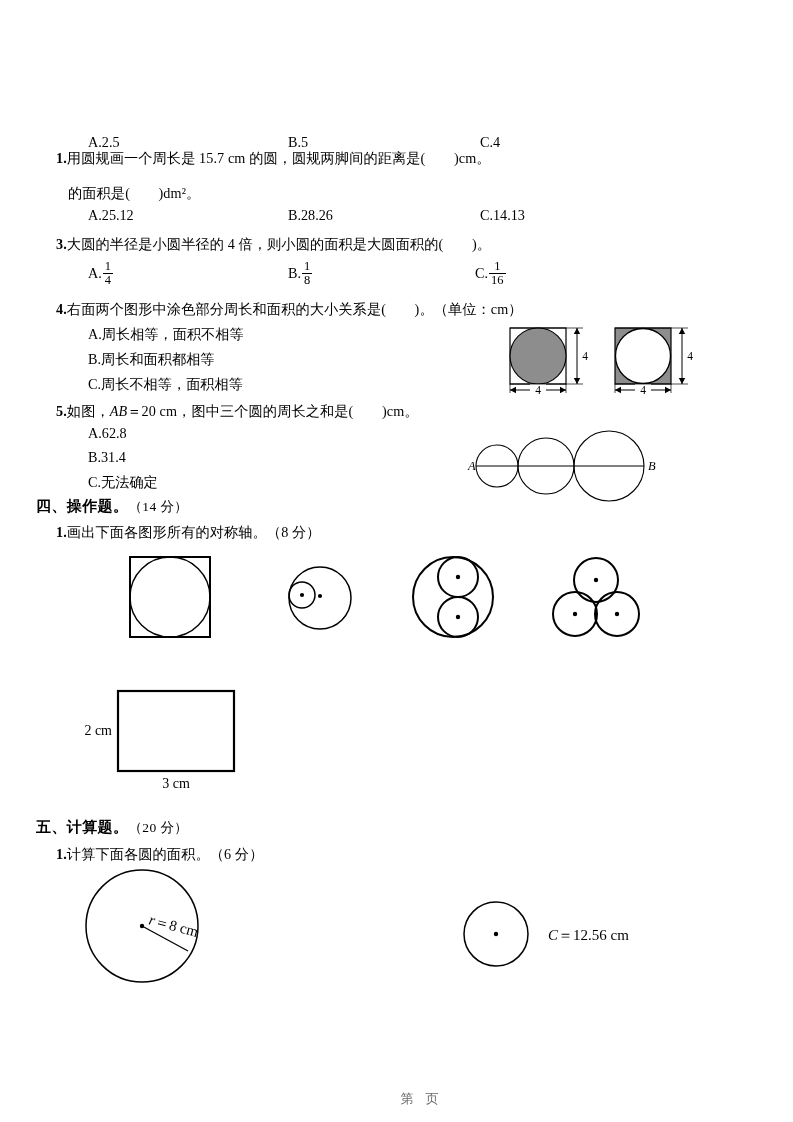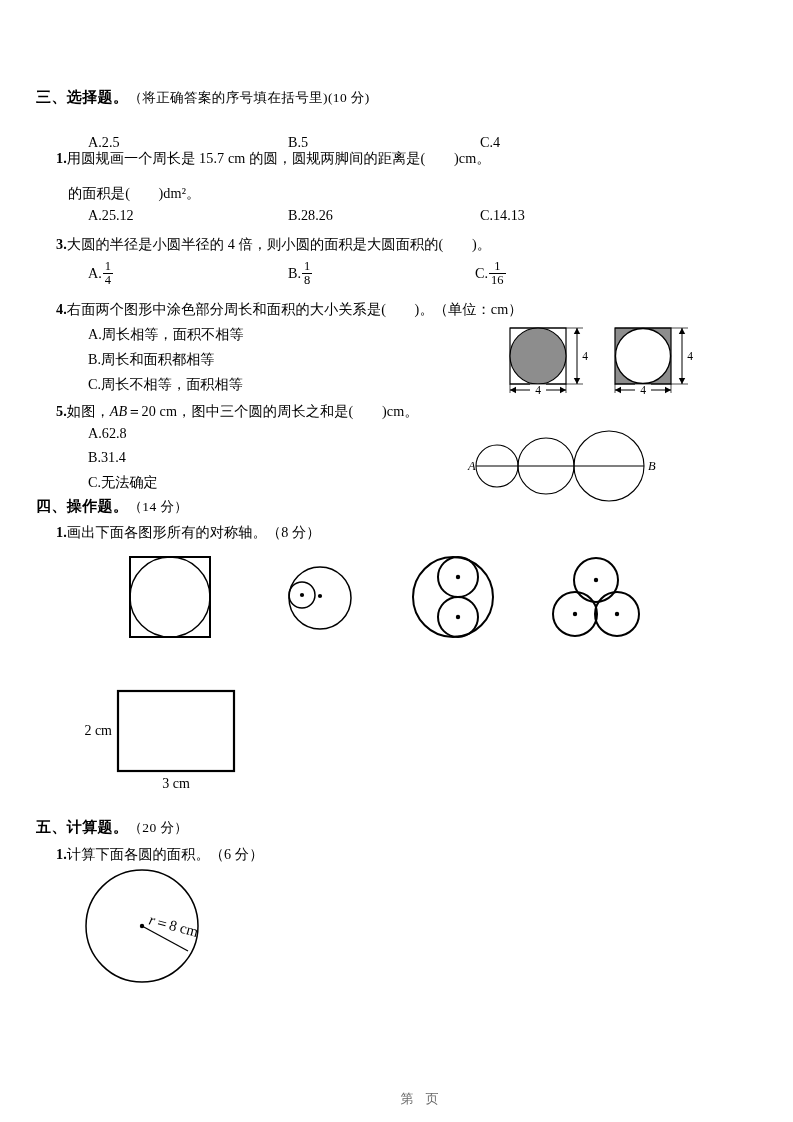--- a/index.html
+++ b/index.html
@@ -75,23 +75,20 @@
     font-family: "DejaVu Sans", sans-serif;
   }
 
   svg { display: block; overflow: visible; }
 </style>
 </head>
 <body>
 
 <div class="page">
 
-  <div class="sec-head" style="left:36px; top:88px;">
-    <span>三、选择题。</span><span class="pts">（将正确答案的序号填在括号里)(10 分)</span>
-  </div>
 
   <div class="qline" style="left:56px; top:111px;margin-top:38px;">
     <span class="qnum">1.</span><span>用圆规画一个周长是 15.7 cm 的圆，圆规两脚间的距离是(　　)cm。</span>
   </div>
   <div class="opt" style="left:68px; top:134px;">A.2.5</div>
   <div class="opt" style="left:268px; top:134px;">B.5</div>
   <div class="opt" style="left:460px; top:134px;">C.4</div>
 
   <div class="qline" style="left:68px; top:184px;">的面积是(　　)dm²。</div>
   <div class="opt" style="left:68px; top:207px;">A.25.12</div>
@@ -250,16 +247,23 @@
     <svg width="130" height="122" viewBox="0 0 130 122">
       <circle cx="64" cy="58" r="56" fill="none" stroke="#000" stroke-width="1.5"></circle>
       <circle cx="64" cy="58" r="2.2" fill="#000"></circle>
       <line x1="64" y1="58" x2="110" y2="83" stroke="#000" stroke-width="1.3"></line>
       <g transform="rotate(15 70 56)">
         <text x="70" y="56" font-family="Liberation Serif, serif" font-size="15" fill="#000"><tspan font-style="italic">r</tspan>＝8 cm</text>
       </g>
     </svg>
   </div>
 
+  <div class="fig" style="left:462px; top:900px;">
+    <svg width="220" height="70" viewBox="0 0 220 70">
+      <circle cx="34" cy="34" r="32" fill="none" stroke="#000" stroke-width="1.5"></circle>
+      <circle cx="34" cy="34" r="2.2" fill="#000"></circle>
+      <text x="86" y="40" font-family="Liberation Serif, serif" font-size="15" fill="#000"><tspan font-style="italic">C</tspan>＝12.56 cm</text>
+    </svg>
+  </div>
 
   <div class="footer" style="left:0; top:1090px;padding-left:25px;">第 页</div>
 
 </div>
 
 </body></html>

